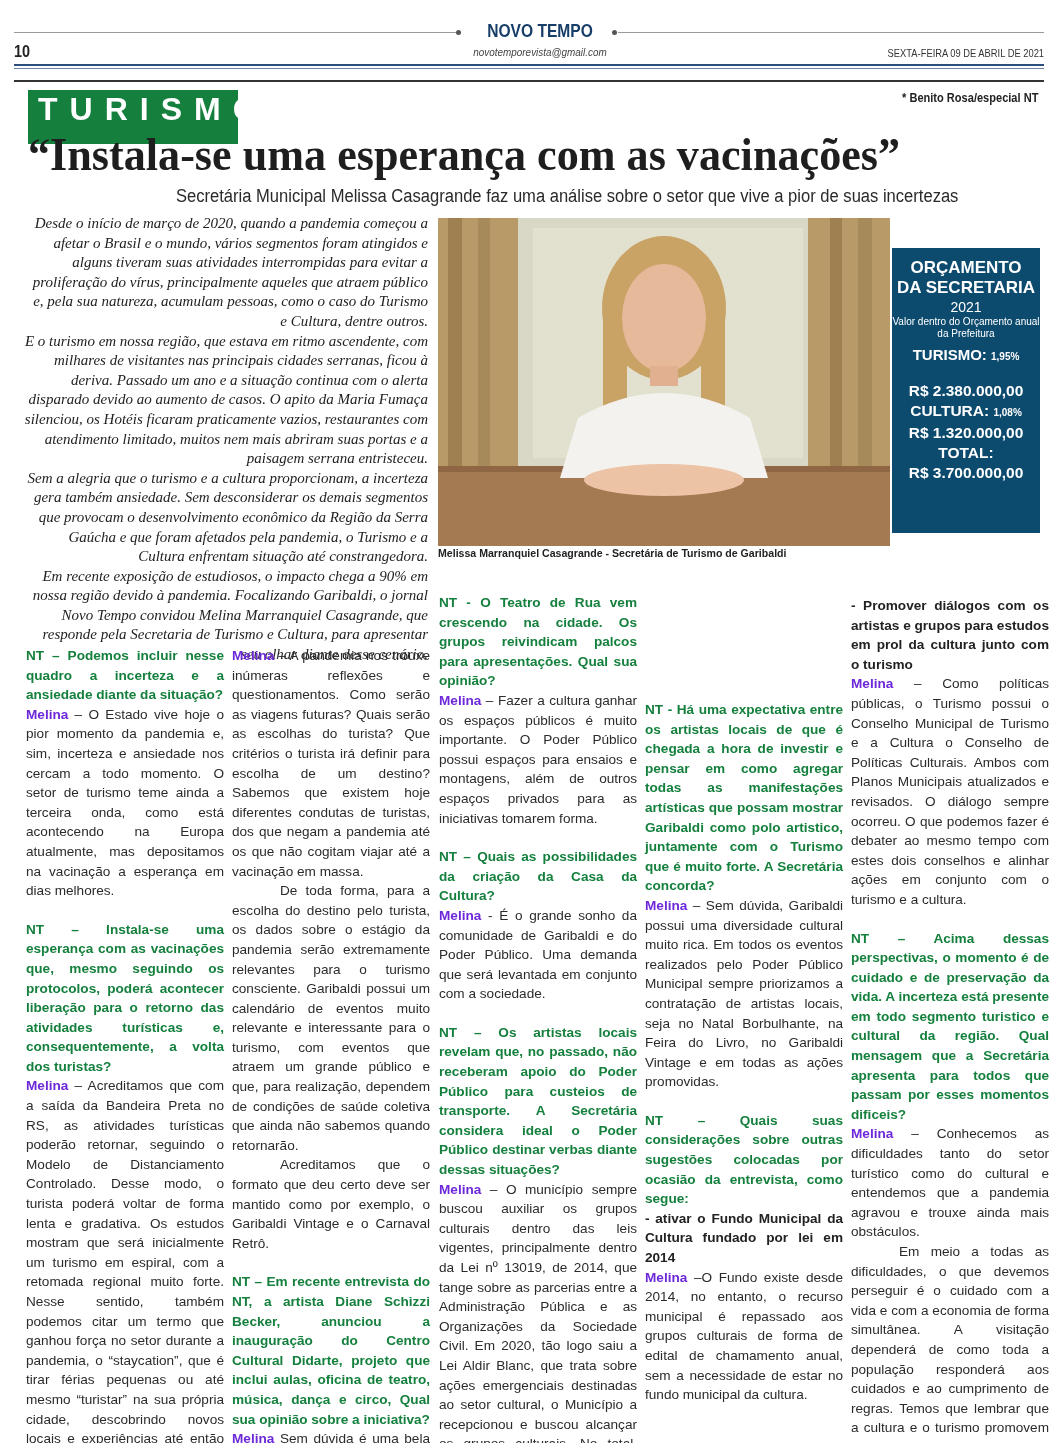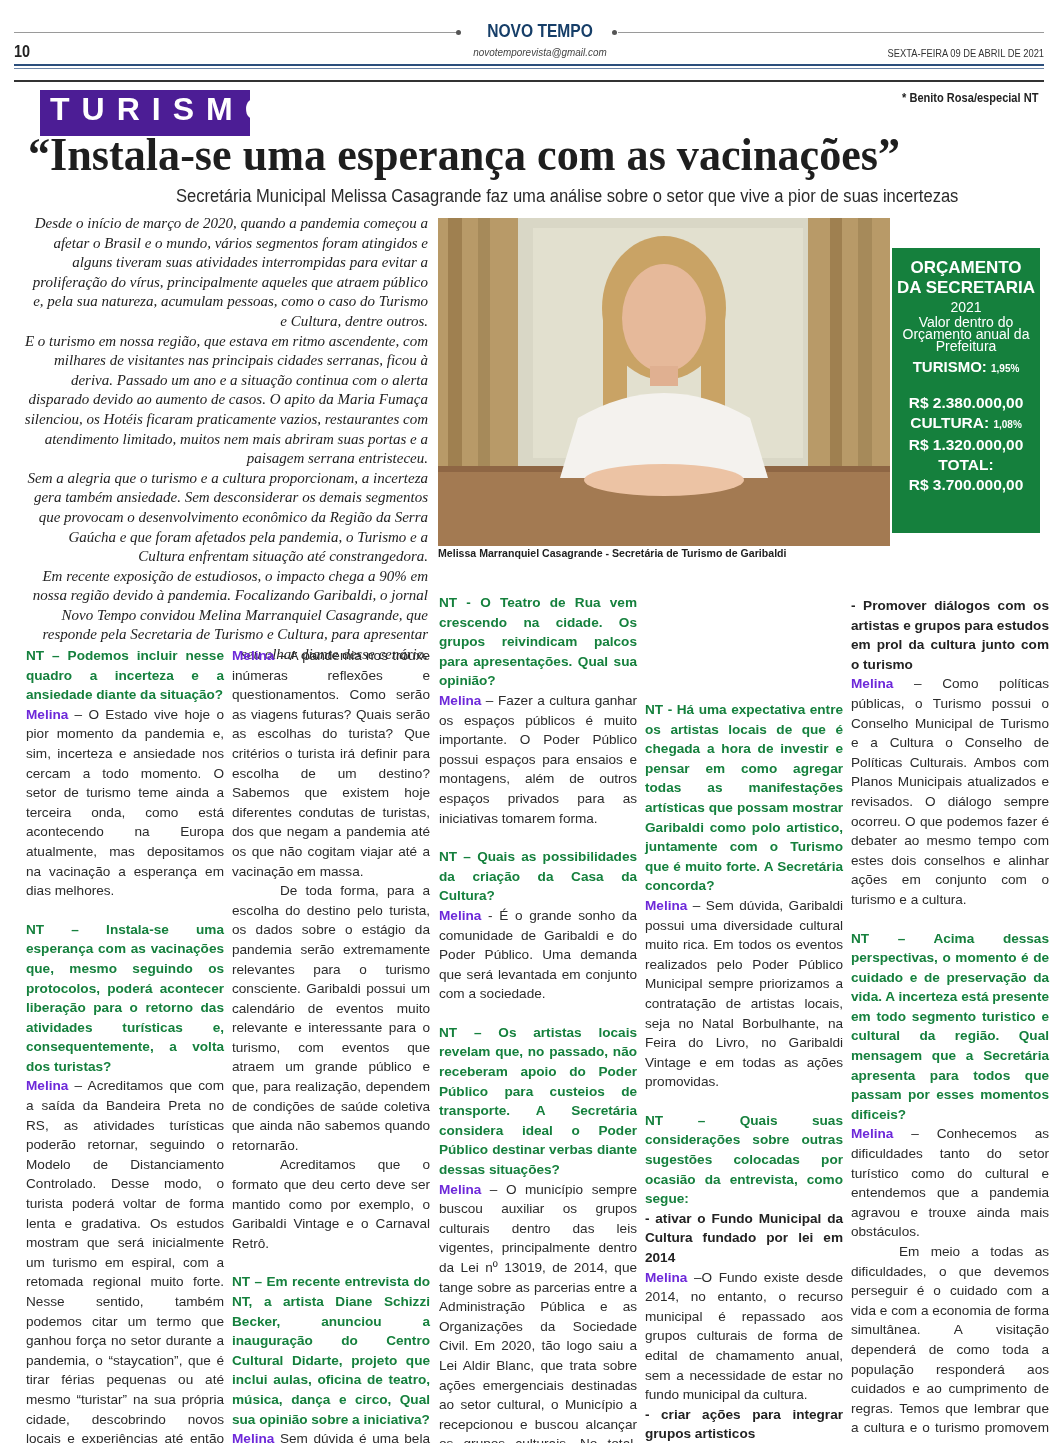--- a/index.html
+++ b/index.html
@@ -17,44 +17,44 @@
     font-family: "Liberation Sans", sans-serif; font-weight: bold; font-size: 19px; color: #163e68;
     transform: scaleX(0.82); letter-spacing: 0; }
   .masthead-email { position: absolute; top: 46px; left: 420px; width: 240px; text-align: center;
     font-style: italic; font-size: 11px; color: #444; transform: scaleX(0.9); }
   .page-num { position: absolute; top: 42px; left: 14px; font-size: 17px; font-weight: bold; color: #222; transform: scaleX(0.85); transform-origin: left; }
   .issue-date { position: absolute; top: 47px; right: 14px; font-size: 11px; color: #333; transform: scaleX(0.85); transform-origin: right; }
   .rule-blue1 { position: absolute; top: 64px; left: 14px; width: 1030px; height: 2px; background: #2c4f7c; }
   .rule-blue2 { position: absolute; top: 68px; left: 14px; width: 1030px; height: 1px; background: #6b84a6; }
   .rule-dark { position: absolute; top: 80px; left: 14px; width: 1030px; height: 2px; background: #333; }
 
-  .section-tag { position: absolute; top: 90px; left: 28px; width: 210px; height: 46px; background: #4c1d95;
+  .section-tag { position: absolute; top: 90px; left: 28px; width: 210px; height: 54px; background: #15803d;
     color: #fff; font-weight: bold; font-size: 32px; line-height: 38px; text-align: center; letter-spacing: 12px;
-    padding-left: 10px; margin-left: 12px; }
+    padding-left: 10px; }
   .credit { position: absolute; top: 90px; right: 20px; font-size: 13px; font-weight: bold; color: #222; transform: scaleX(0.85); transform-origin: right; }
 
   .headline { position: absolute; top: 130px; left: 28px; width: 1010px; text-align: left;
     font-family: "Liberation Serif", serif; font-size: 46px; color: #1e1e1e; line-height: 1.1; transform: scaleX(0.96); transform-origin: left; white-space: nowrap; }
   .subhead { position: absolute; top: 186px; left: 176px; font-size: 18px; color: #2a2a2a; white-space: nowrap; transform: scaleX(0.92); transform-origin: left; }
 
   
   .lead { position: absolute; top: 214px; left: 24px; width: 404px; font-family: "Liberation Serif", serif;
     font-style: italic; font-size: 15px; line-height: 19.6px; text-align: right; color: #222; }
   .lead p { margin: 0; }
 
   
   .photo { position: absolute; top: 218px; left: 438px; width: 452px; height: 328px; overflow: hidden; background: #d8cdb8; }
   .photo svg { display: block; width: 100%; height: 100%; }
   .photo-caption { position: absolute; top: 547px; left: 438px; width: 452px; font-size: 11.5px; font-weight: bold; color: #222; transform: scaleX(0.92); transform-origin: left; white-space: nowrap; }
 
   
-  .budget { position: absolute; top: 248px; left: 892px; width: 148px; height: 285px; background: #15803d; color: #fff; text-align: center; padding-top: 10px; }
+  .budget { position: absolute; top: 248px; left: 892px; width: 148px; height: 285px; background: #0c4a6e; color: #fff; text-align: center; padding-top: 10px; }
   .budget .b-title { font-weight: bold; font-size: 17px; line-height: 20px; }
   .budget .b-year { font-weight: normal; font-size: 14px; line-height: 18px; }
-  .budget .b-note { font-size: 14px; line-height: 12px; }
+  .budget .b-note { font-size: 10px; line-height: 12px; }
   .budget .b-cat { font-weight: bold; font-size: 15px; line-height: 20px; margin-top: 5px; }
   .budget .b-pct { font-size: 10px; font-weight: bold; }
   .budget .b-val { font-weight: bold; font-size: 15.5px; line-height: 20px; }
   .budget .gap { height: 14px; }
 
   
   .col { position: absolute; font-size: 13.6px; line-height: 19.6px; text-align: justify; color: #2b2b2b; }
   .col p { margin: 0; }
   .q { color: #15803d; font-weight: bold; }
   .who { color: #6d28d9; font-weight: bold; }
@@ -162,21 +162,20 @@
   <p><span class="who">Melina</span><span> – O município sempre buscou auxiliar os grupos culturais dentro das leis vigentes, principalmente dentro da Lei nº 13019, de 2014, que tange sobre as parcerias entre a Administração Pública e as Organizações da Sociedade Civil. Em 2020, tão logo saiu a Lei Aldir Blanc, que trata sobre ações emergenciais destinadas ao setor cultural, o Município a recepcionou e buscou alcançar os grupos culturais. No total, foram repassados 263 mil reais e contemplados 32 projetos culturais em Garibaldi. Somado ao edital de chamamento público anual, de aproximadamente 80 mil reais, e do termo de fomento ao Centro Artísitico e Cultural - CECAR, de 105 mil reais para a manutenção da Orquestra Municipal de Garibaldi.</span></p>
 </div>
 
 <div class="col c4" style="top:700px">
   <p class="q">NT - Há uma expectativa entre os artistas locais de que é chegada a hora de investir e pensar em como agregar todas as manifestações artísticas que possam mostrar Garibaldi como polo artistico, juntamente com o Turismo que é muito forte. A Secretária concorda?</p>
   <p><span class="who">Melina</span><span> – Sem dúvida, Garibaldi possui uma diversidade cultural muito rica. Em todos os eventos realizados pelo Poder Público Municipal sempre priorizamos a contratação de artistas locais, seja no Natal Borbulhante, na Feira do Livro, no Garibaldi Vintage e em todas as ações promovidas.</span></p>
   <div class="gapp"></div>
   <p class="q">NT – Quais suas considerações sobre outras sugestões colocadas por ocasião da entrevista, como segue:</p>
   <p class="sub-q">-   ativar o Fundo Municipal da Cultura fundado por lei em 2014</p>
   <p><span class="who">Melina</span><span> –O Fundo existe desde 2014, no entanto, o recurso municipal é repassado aos grupos culturais de forma de edital de chamamento anual, sem a necessidade de estar no fundo municipal da cultura.</span></p>
-  <p class="sub-q">-  criar ações para integrar grupos artisticos</p>
 
 </div>
 
 <div class="col c5" style="top:596px">
   <p class="sub-q">- Promover diálogos com os artistas e grupos para estudos em prol da cultura junto com o turismo</p>
   <p><span class="who">Melina</span><span> – Como políticas públicas, o Turismo possui o Conselho Municipal de Turismo e a Cultura o Conselho de Políticas Culturais. Ambos com Planos Municipais atualizados e revisados. O diálogo sempre ocorreu. O que podemos fazer é debater ao mesmo tempo com estes dois conselhos e alinhar ações em conjunto com o turismo e a cultura.</span></p>
   <div class="gapp"></div>
   <p class="q">NT – Acima dessas perspectivas, o momento é de cuidado e de preservação da vida. A incerteza está presente em todo segmento turistico e cultural da região. Qual mensagem que a Secretária apresenta para todos que passam por esses momentos dificeis?</p>
   <p><span class="who">Melina</span><span> – Conhecemos as dificuldades tanto do setor turístico como do cultural e entendemos que a pandemia agravou e trouxe ainda mais obstáculos.</span></p>
   <p class="indent">Em meio a todas as dificuldades, o que devemos perseguir é o cuidado com a vida e com a economia de forma simultânea. A visitação dependerá de como toda a população responderá aos cuidados e ao cumprimento de regras. Temos que lembrar que a cultura e o turismo promovem desenvolvimento social, bem-estar, geração de emprego e renda e diversificam nossa economia. Devemos ter senso coletivo e acreditar que sairemos juntos dessa situação quando houver um comprometimento de todos.</p>

